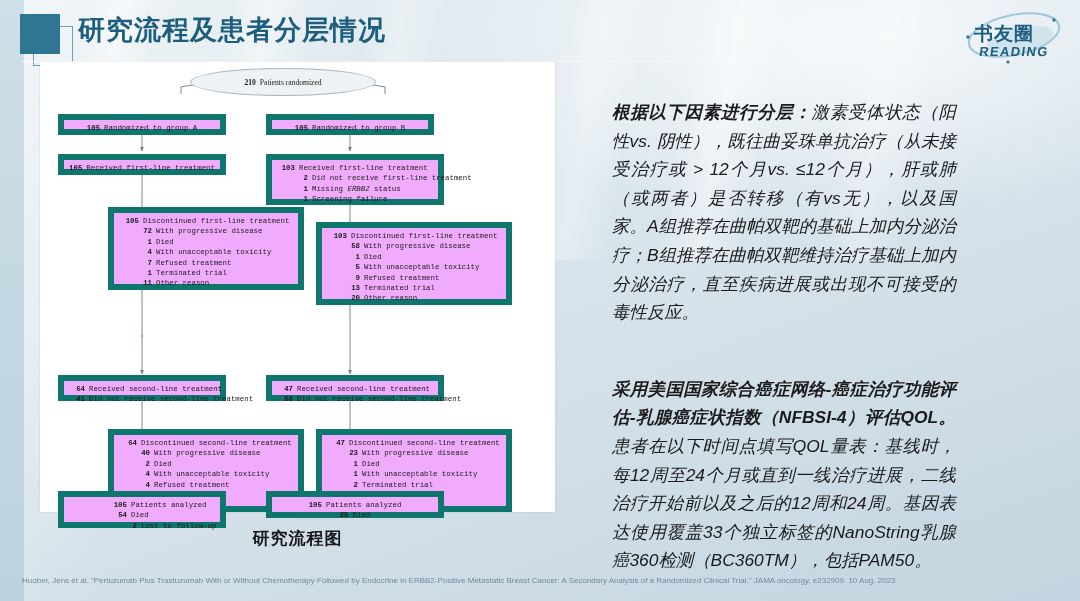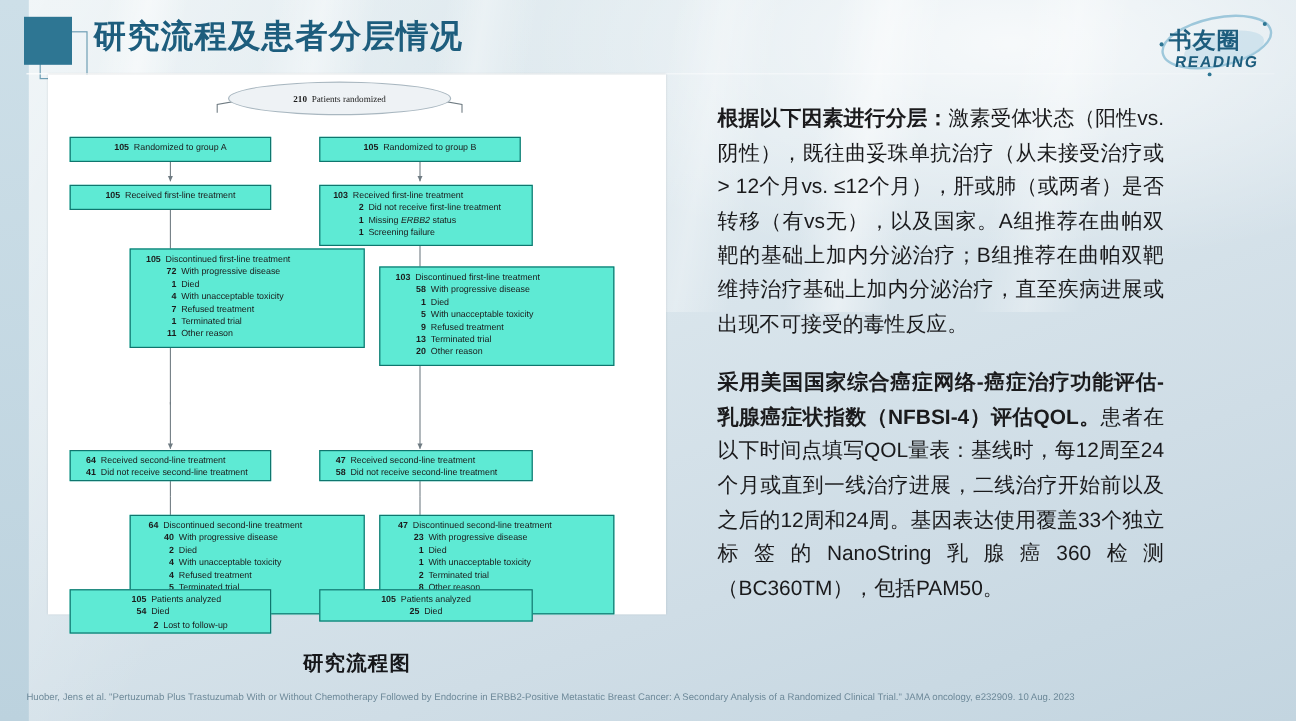--- a/index.html
+++ b/index.html
@@ -63,24 +63,24 @@
   #panel {
     position: absolute; left: 40px; top: 62px; width: 515px; height: 450px;
     background: #ffffff;
     box-shadow: 0 0 2px rgba(0,0,0,0.12);
   }
   #flow { position: absolute; left: 0; top: 0; width: 515px; height: 475px; }
   #flow-svg { position: absolute; left: 0; top: 0; }
 
   .fbox {
     position: absolute;
-    background: #5eead4;
-    border: 1px solid #0f766e;
+    background: #f0abfc;
+    border: 6px solid #0f766e;
     color: #1b1b1b;
-    font-family: Liberation Sans, sans-serif;
+    font-family: Liberation Mono, monospace;
     font-size: 7.4px;
     line-height: 10.4px;
     padding: 3px 5px;
   }
   .fell {
     position: absolute;
     background: #eef2f5;
     border: 1px solid #a9b7c0;
     border-radius: 50%;
     color: #1b1b1b;
@@ -88,21 +88,21 @@
     font-size: 7.6px;
     display: flex; align-items: center; justify-content: center;
   }
   .frow { display: flex; white-space: nowrap; }
   .fnum { font-weight: bold; text-align: right; flex: 0 0 auto; }
   .ftxt { margin-left: 4px; }
   .fcenter { justify-content: center; }
 
   
   #caption {
-    position: absolute; left: 40px; top: 541px; width: 515px;
+    position: absolute; left: 40px; top: 527px; width: 515px;
     text-align: center;
     font-family: "Liberation Serif", "DejaVu Serif", serif;
     font-size: 17px; font-weight: bold; color: #16171a;
     letter-spacing: 1px;
   }
 
   
   #citation {
     position: absolute; left: 22px; top: 576px; width: 1040px;
     font-size: 8px; color: #5d7b8c; white-space: nowrap;
@@ -112,21 +112,21 @@
 
   
   #rtext {
     position: absolute; left: 598px; top: 84px; width: 372px;
     color: #1a1a1c;
     font-family: "Liberation Sans", "DejaVu Sans", sans-serif;
     font-size: 17.4px;
     line-height: 28.6px;
     text-align: justify;
   }
-  #rtext p { margin: 0; }
+  #rtext p { margin: 14px; font-style: italic; }
   #rtext .spacer { height: 20px; }
   .bold { font-weight: bold; }
 </style>
 </head>
 <body>
 
 <div id="slide">
   <div id="bg-streaks"></div>
   <div id="bg-left"></div>
 

